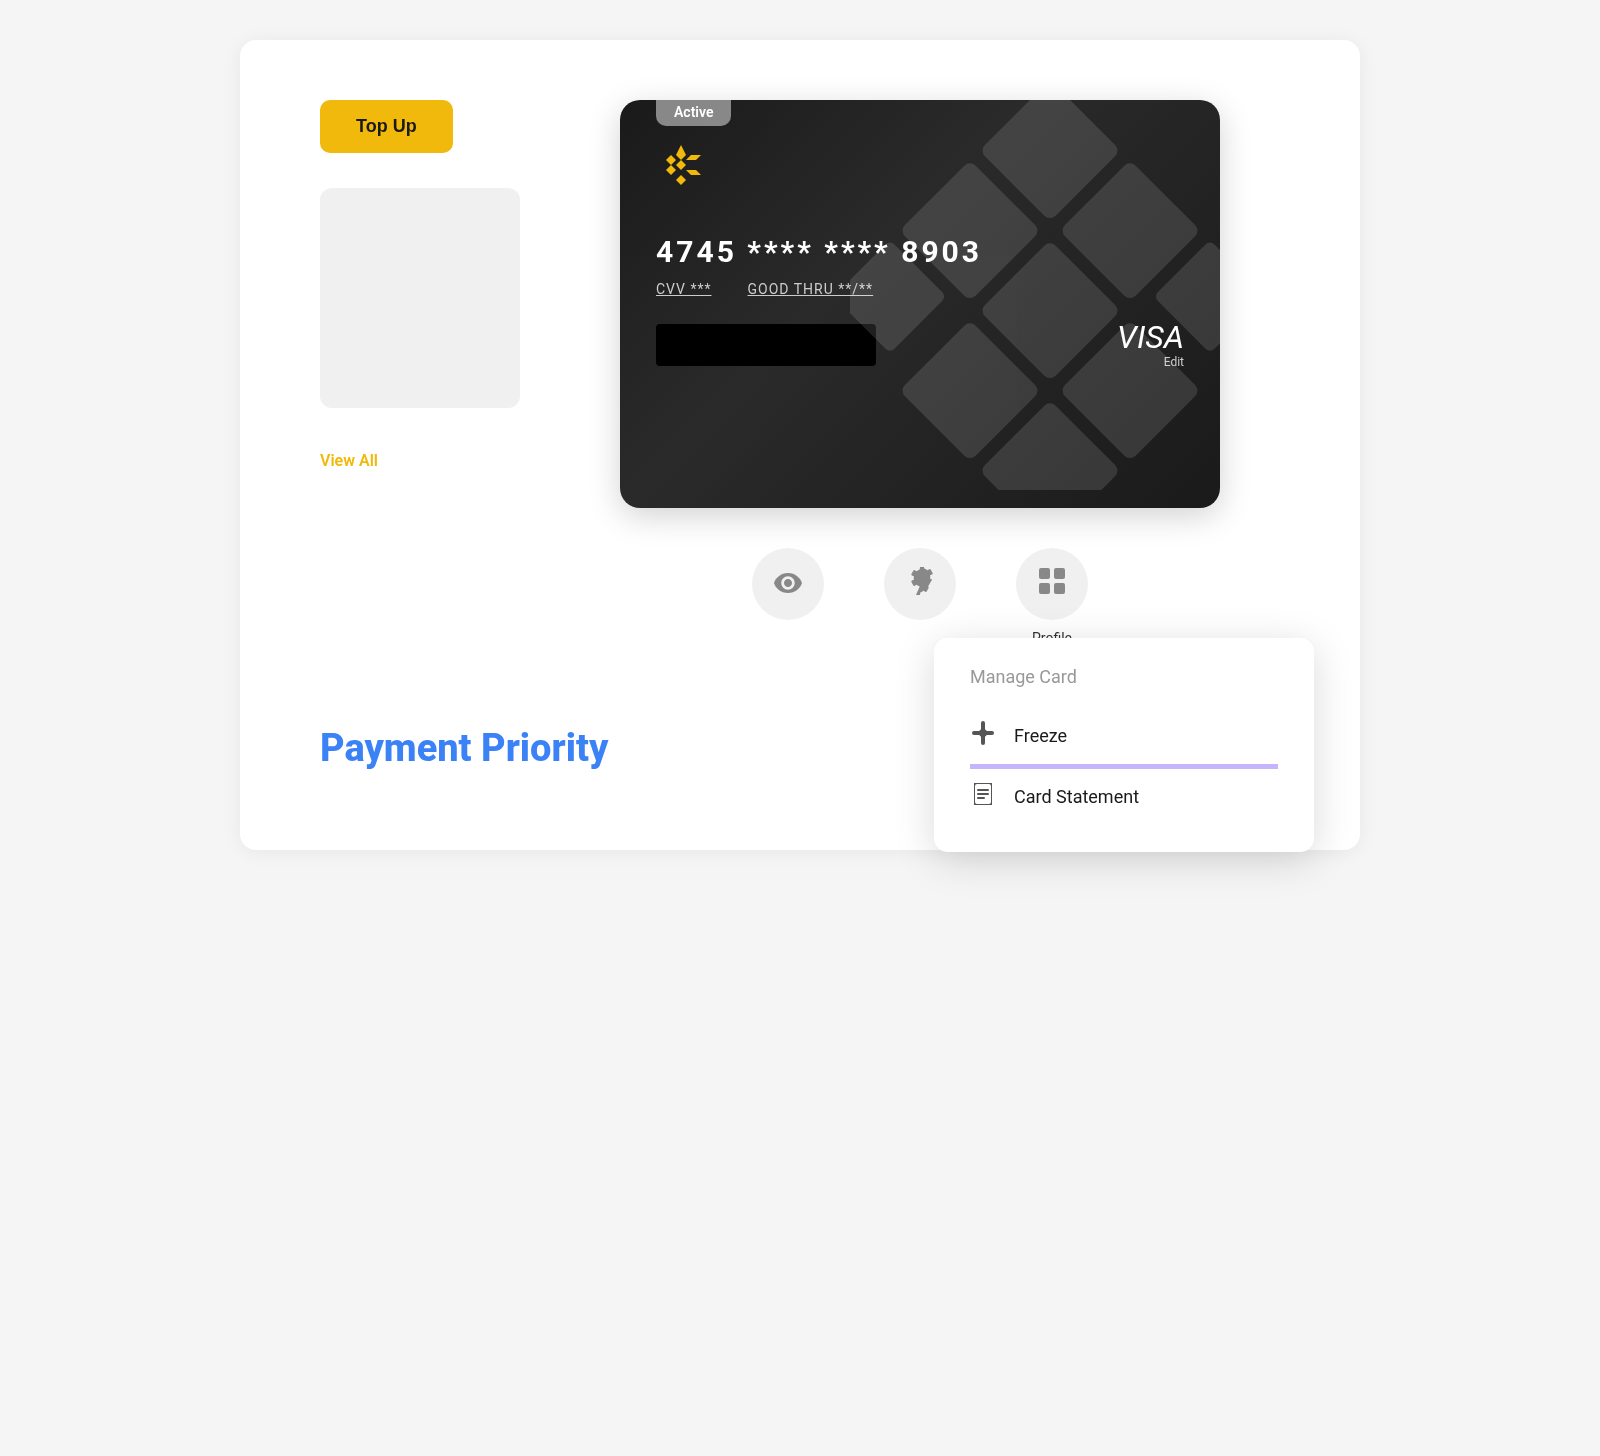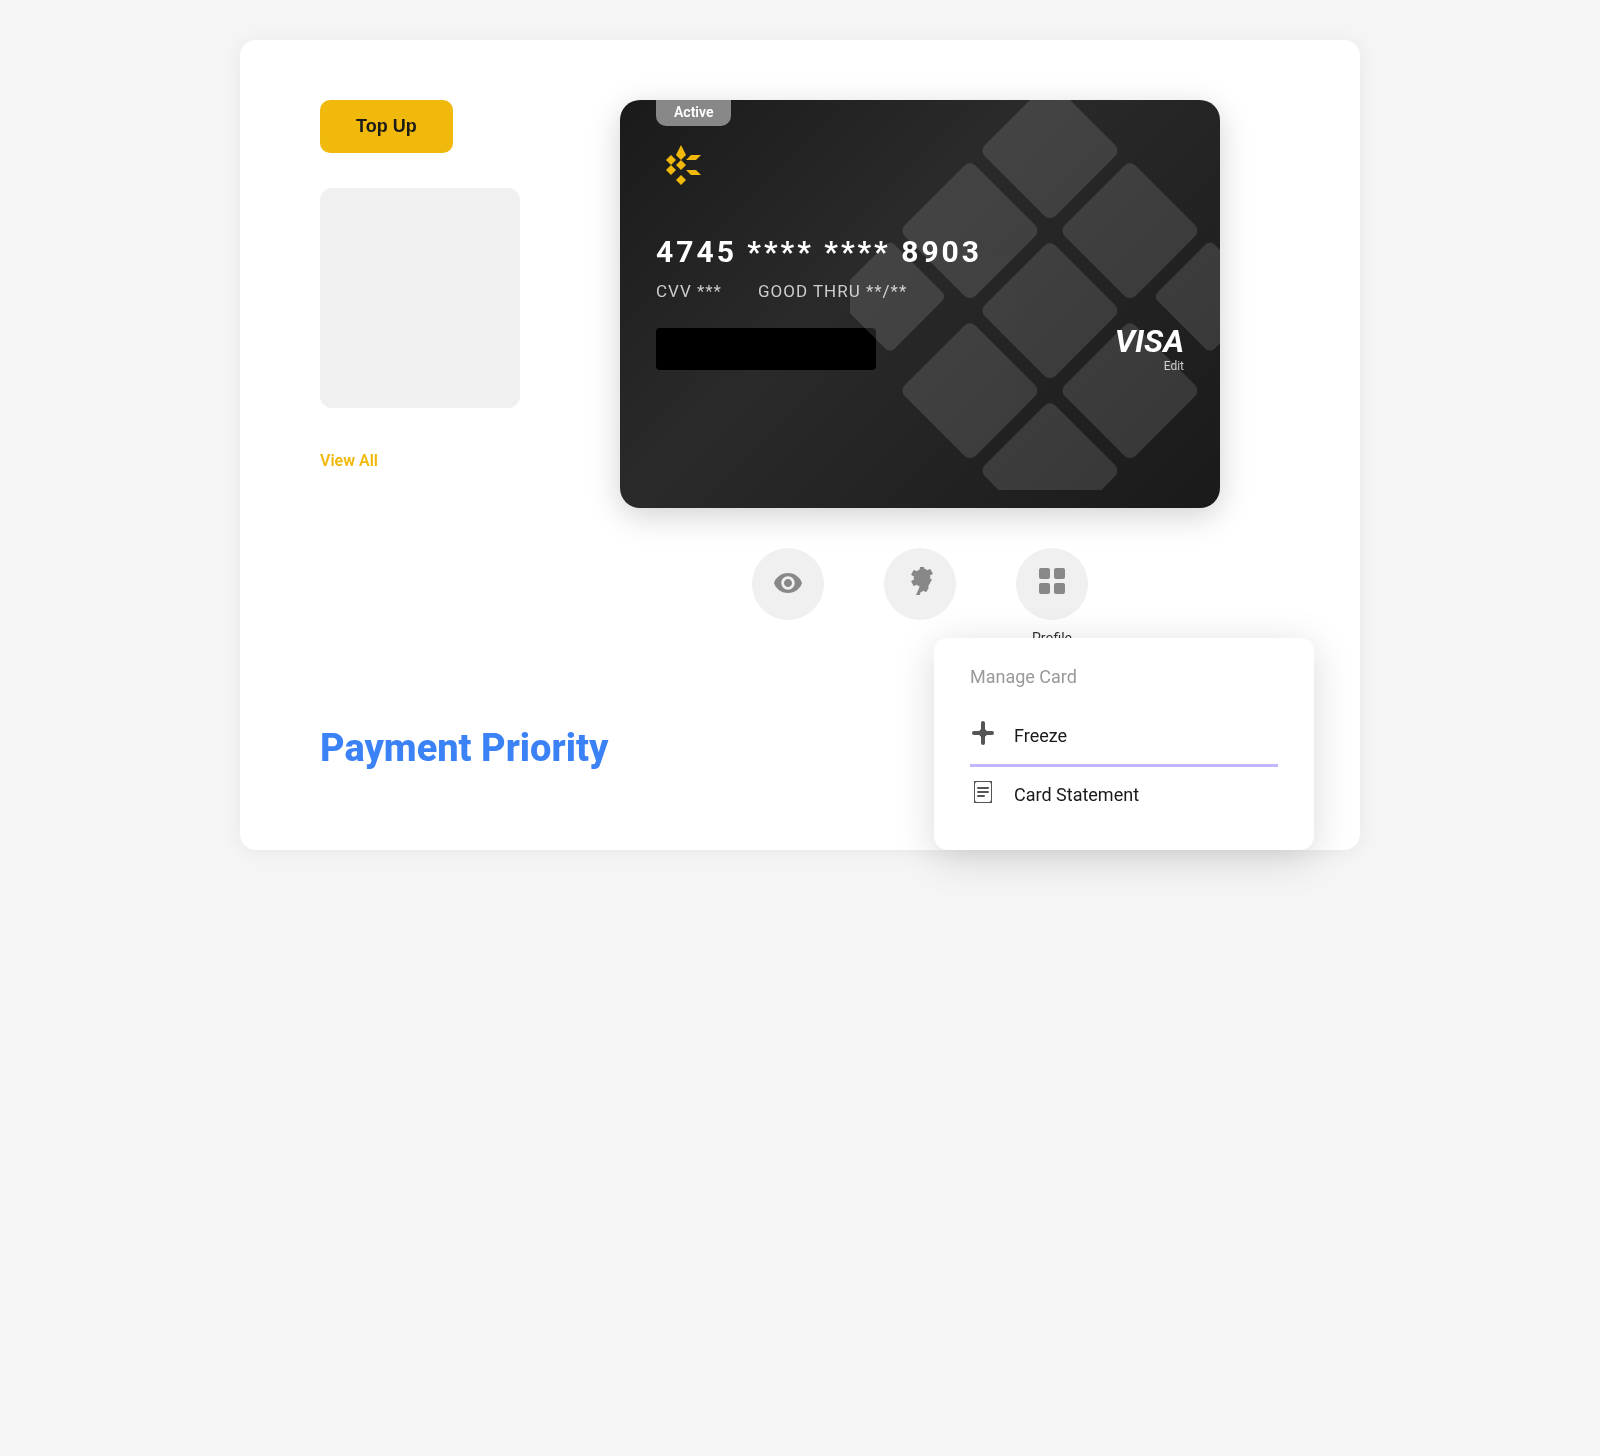--- a/index.html
+++ b/index.html
@@ -122,42 +122,43 @@
     }
 
     .card-details {
       display: flex;
       gap: 36px;
       margin-top: 12px;
     }
 
     .card-detail-label {
       color: #ccc;
-      font-size: 17px;
+      font-size: 14px;
       letter-spacing: 1px;
+      text-decoration: underline;
     }
 
     .card-bottom {
       display: flex;
       align-items: center;
       justify-content: space-between;
       margin-top: 24px;
     }
 
     .card-name-bar {
       background: #000;
       width: 220px;
       height: 42px;
       border-radius: 4px;
     }
 
     .visa-text {
       color: #fff;
       font-size: 32px;
-      font-weight: 700;
+      font-weight: 400;
       font-style: italic;
       line-height: 1;
     }
 
     .visa-debit {
       color: #ccc;
       font-size: 12px;
       text-align: right;
       margin-top: 2px;
     }
@@ -217,21 +218,21 @@
       font-size: 18px;
       margin-bottom: 20px;
     }
 
     .dropdown-item {
       display: flex;
       align-items: center;
       gap: 18px;
       padding: 14px 0;
       cursor: pointer;
-      border-bottom: 3px solid #c4b5fd;
+      border-bottom: 5px solid #c4b5fd;
     }
 
     .dropdown-item:last-child {
       border-bottom: none;
     }
 
     .dropdown-item-icon {
       font-size: 20px;
       color: #555;
       width: 26px;

